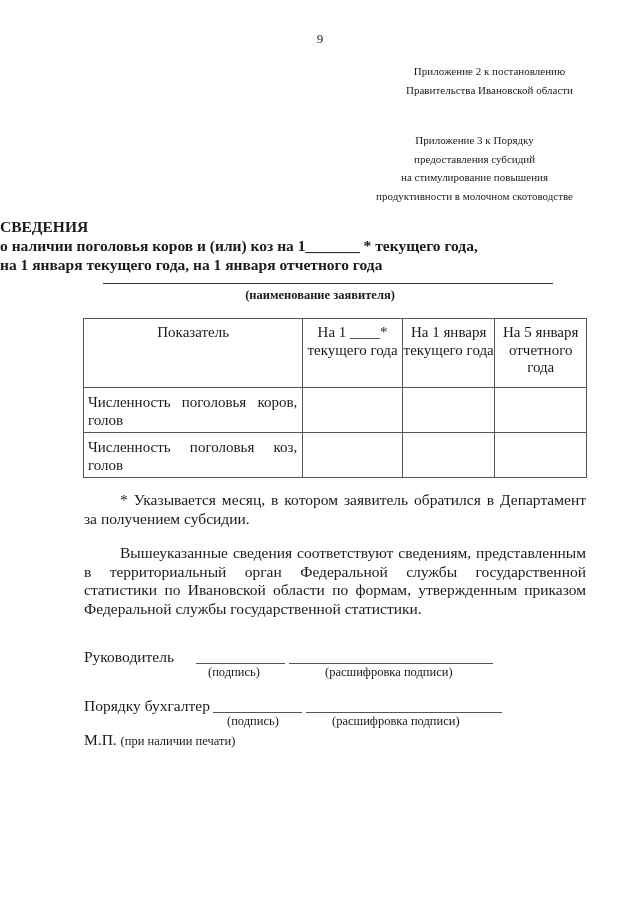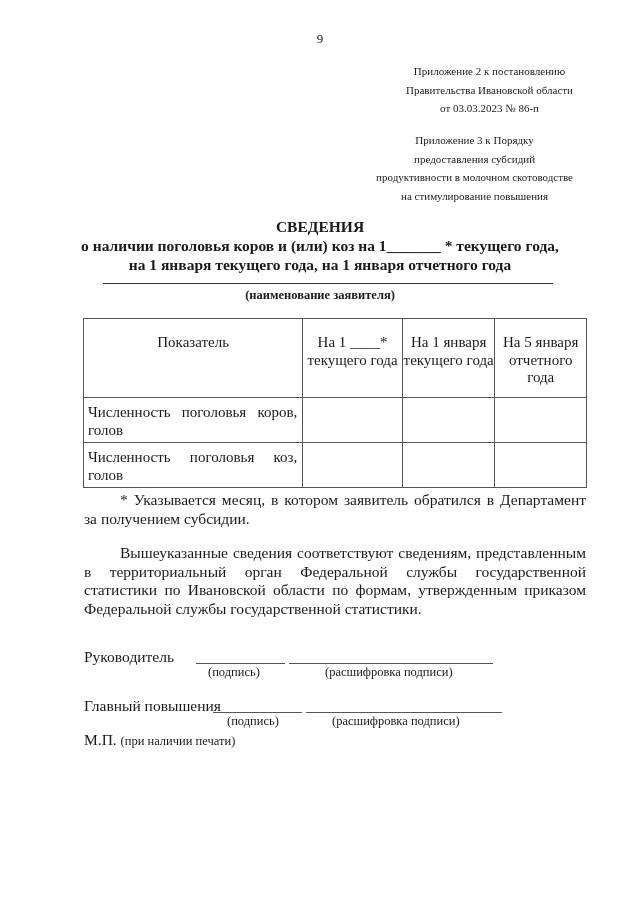--- a/index.html
+++ b/index.html
@@ -3,30 +3,30 @@
 <meta charset="utf-8">
 <style>
   html,body{margin:0;padding:0;background:#fff;}
   body{width:640px;height:905px;position:relative;overflow:hidden;
        font-family:"Liberation Serif","DejaVu Serif",serif;color:#1a1a1a;}
   .abs{position:absolute;}
   .page-num{left:0;width:640px;top:31px;text-align:center;font-size:13px;}
   .right-block{right:67px;text-align:center;font-size:11px;line-height:18.6px;}
   .rb1{top:62px;}
   .rb2{top:131px;}
-  .title{left:0;width:640px;text-align:center;font-weight:bold;font-size:15.5px;line-height:18.8px;}
+  .title{left:0;width:640px;font-weight:bold;font-size:15.5px;line-height:18.8px;}
   .t1{top:218px;}
   .t2{top:237px;}
   .t3{top:256px;}
   .applicant-line{left:103px;width:450px;top:283px;border-top:1px solid #333;}
   .caption{font-size:12.5px;}
   .applicant-caption{left:0;width:640px;top:288px;text-align:center;font-weight:bold;}
   table.grid{position:absolute;left:83px;top:318px;width:504px;border-collapse:collapse;font-size:15px;line-height:17.5px;}
   table.grid td, table.grid th{border:1.4px solid #555;font-weight:normal;vertical-align:top;padding:0;}
-  table.grid th{text-align:center;height:63px;padding-top:15px;}
+  table.grid th{text-align:center;height:63px;padding-top:5px;}
   table.grid th.c0{width:217px;}
   table.grid th.c1{width:98px;}
   table.grid th.c2{width:91px;margin-top:39px;}
   table.grid th.c3{width:90px;}
   table.grid td.label{text-align:justify;text-align-last:left;padding:6px 5px 0 4px;height:38px;margin-left:44px;}
   table.grid td.cell{height:44px;}
   .para{left:84px;width:502px;font-size:15.5px;line-height:18.6px;text-align:justify;}
   .p1{top:491px;}
   .p2{top:544px;}
   .indent{text-indent:36px;}
@@ -34,28 +34,27 @@
   .line{border-top:1px solid #555;}
 </style>
 </head>
 <body>
 
 <div class="abs page-num">9</div>
 
 <div class="abs right-block rb1">
   <div>Приложение 2 к постановлению</div>
   <div>Правительства Ивановской области</div>
-  <div>от 03.03.2023 № 86-п</div>
 </div>
 
 <div class="abs right-block rb2">
   <div>Приложение 3 к Порядку</div>
   <div>предоставления субсидий</div>
+  <div>на стимулирование повышения</div>
   <div>продуктивности в молочном скотоводстве</div>
-  <div>на стимулирование повышения</div>
 </div>
 
 <div class="abs title t1">СВЕДЕНИЯ</div>
 <div class="abs title t2">о наличии поголовья коров и (или) коз на 1_______ * текущего года,</div>
 <div class="abs title t3">на 1 января текущего года, на 1 января отчетного года</div>
 
 <div class="abs applicant-line"></div>
 <div class="abs caption applicant-caption">(наименование заявителя)</div>
 
 <table class="grid">
@@ -83,21 +82,21 @@
 
 <div class="abs para p1 indent">* Указывается месяц, в котором заявитель обратился в Департамент за получением субсидии.</div>
 <div class="abs para p2 indent">Вышеуказанные сведения соответствуют сведениям, представленным в территориальный орган Федеральной службы государственной статистики по Ивановской области по формам, утвержденным приказом Федеральной службы государственной статистики.</div>
 
 <div class="abs sig-label" style="left:84px;top:648px;">Руководитель</div>
 <div class="abs line" style="left:196px;top:663px;width:89px;"></div>
 <div class="abs line" style="left:289px;top:663px;width:204px;"></div>
 <div class="abs caption" style="left:208px;top:665px;">(подпись)</div>
 <div class="abs caption" style="left:325px;top:665px;">(расшифровка подписи)</div>
 
-<div class="abs sig-label" style="left:84px;top:697px;">Главный повышения</div>
+<div class="abs sig-label" style="left:84px;top:697px;">Порядку бухгалтер</div>
 <div class="abs line" style="left:213px;top:712px;width:89px;"></div>
 <div class="abs line" style="left:306px;top:712px;width:196px;"></div>
 <div class="abs caption" style="left:227px;top:714px;">(подпись)</div>
 <div class="abs caption" style="left:332px;top:714px;">(расшифровка подписи)</div>
 
 <div class="abs" style="left:84px;top:731px;font-size:15.5px;text-align:right;">
   <span>М.П.</span>
   <span class="caption">(при наличии печати)</span>
 </div>
 

